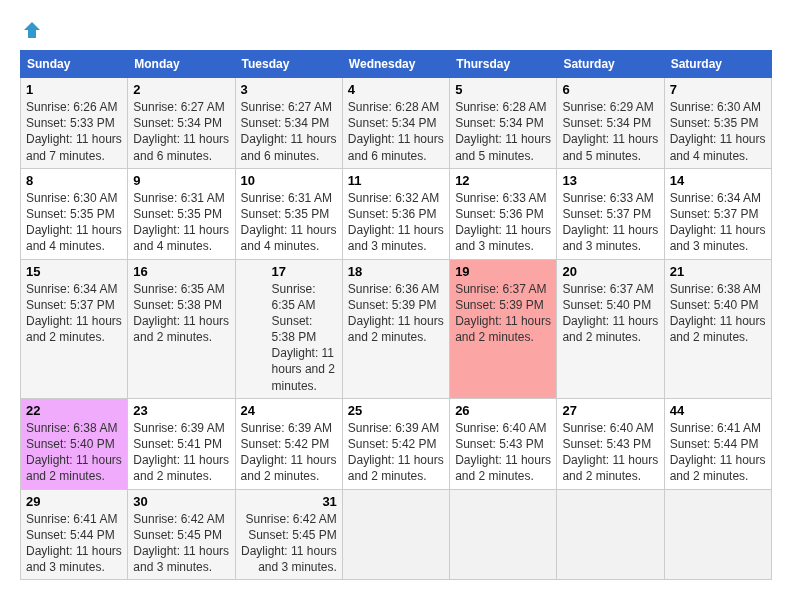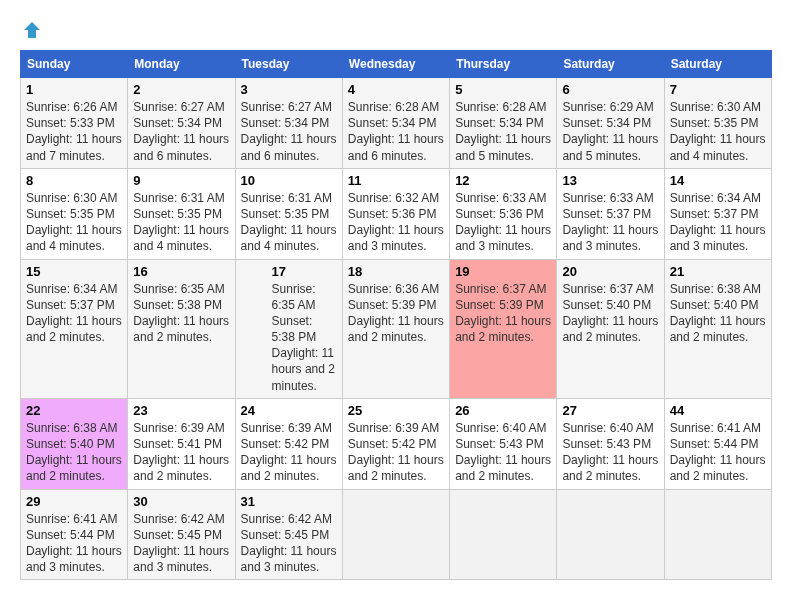--- a/index.html
+++ b/index.html
@@ -373,21 +373,21 @@
         </div>
       </td>
         <td style="background-color: rgb(245, 245, 245);">
         <span class="day-num">30</span>
         <div class="day-info">
           Sunrise: 6:42 AM<br>
           Sunset: 5:45 PM<br>
           Daylight: 11 hours and 3 minutes.
         </div>
       </td>
-        <td style="background-color: rgb(245, 245, 245);">
+        <td style="background-color: rgb(245, 245, 245); text-align: right;">
         <span class="day-num">31</span>
         <div class="day-info">
           Sunrise: 6:42 AM<br>
           Sunset: 5:45 PM<br>
           Daylight: 11 hours and 3 minutes.
         </div>
       </td>
         <td class="empty-cell"></td>
         <td class="empty-cell"></td>
         <td class="empty-cell"></td>

